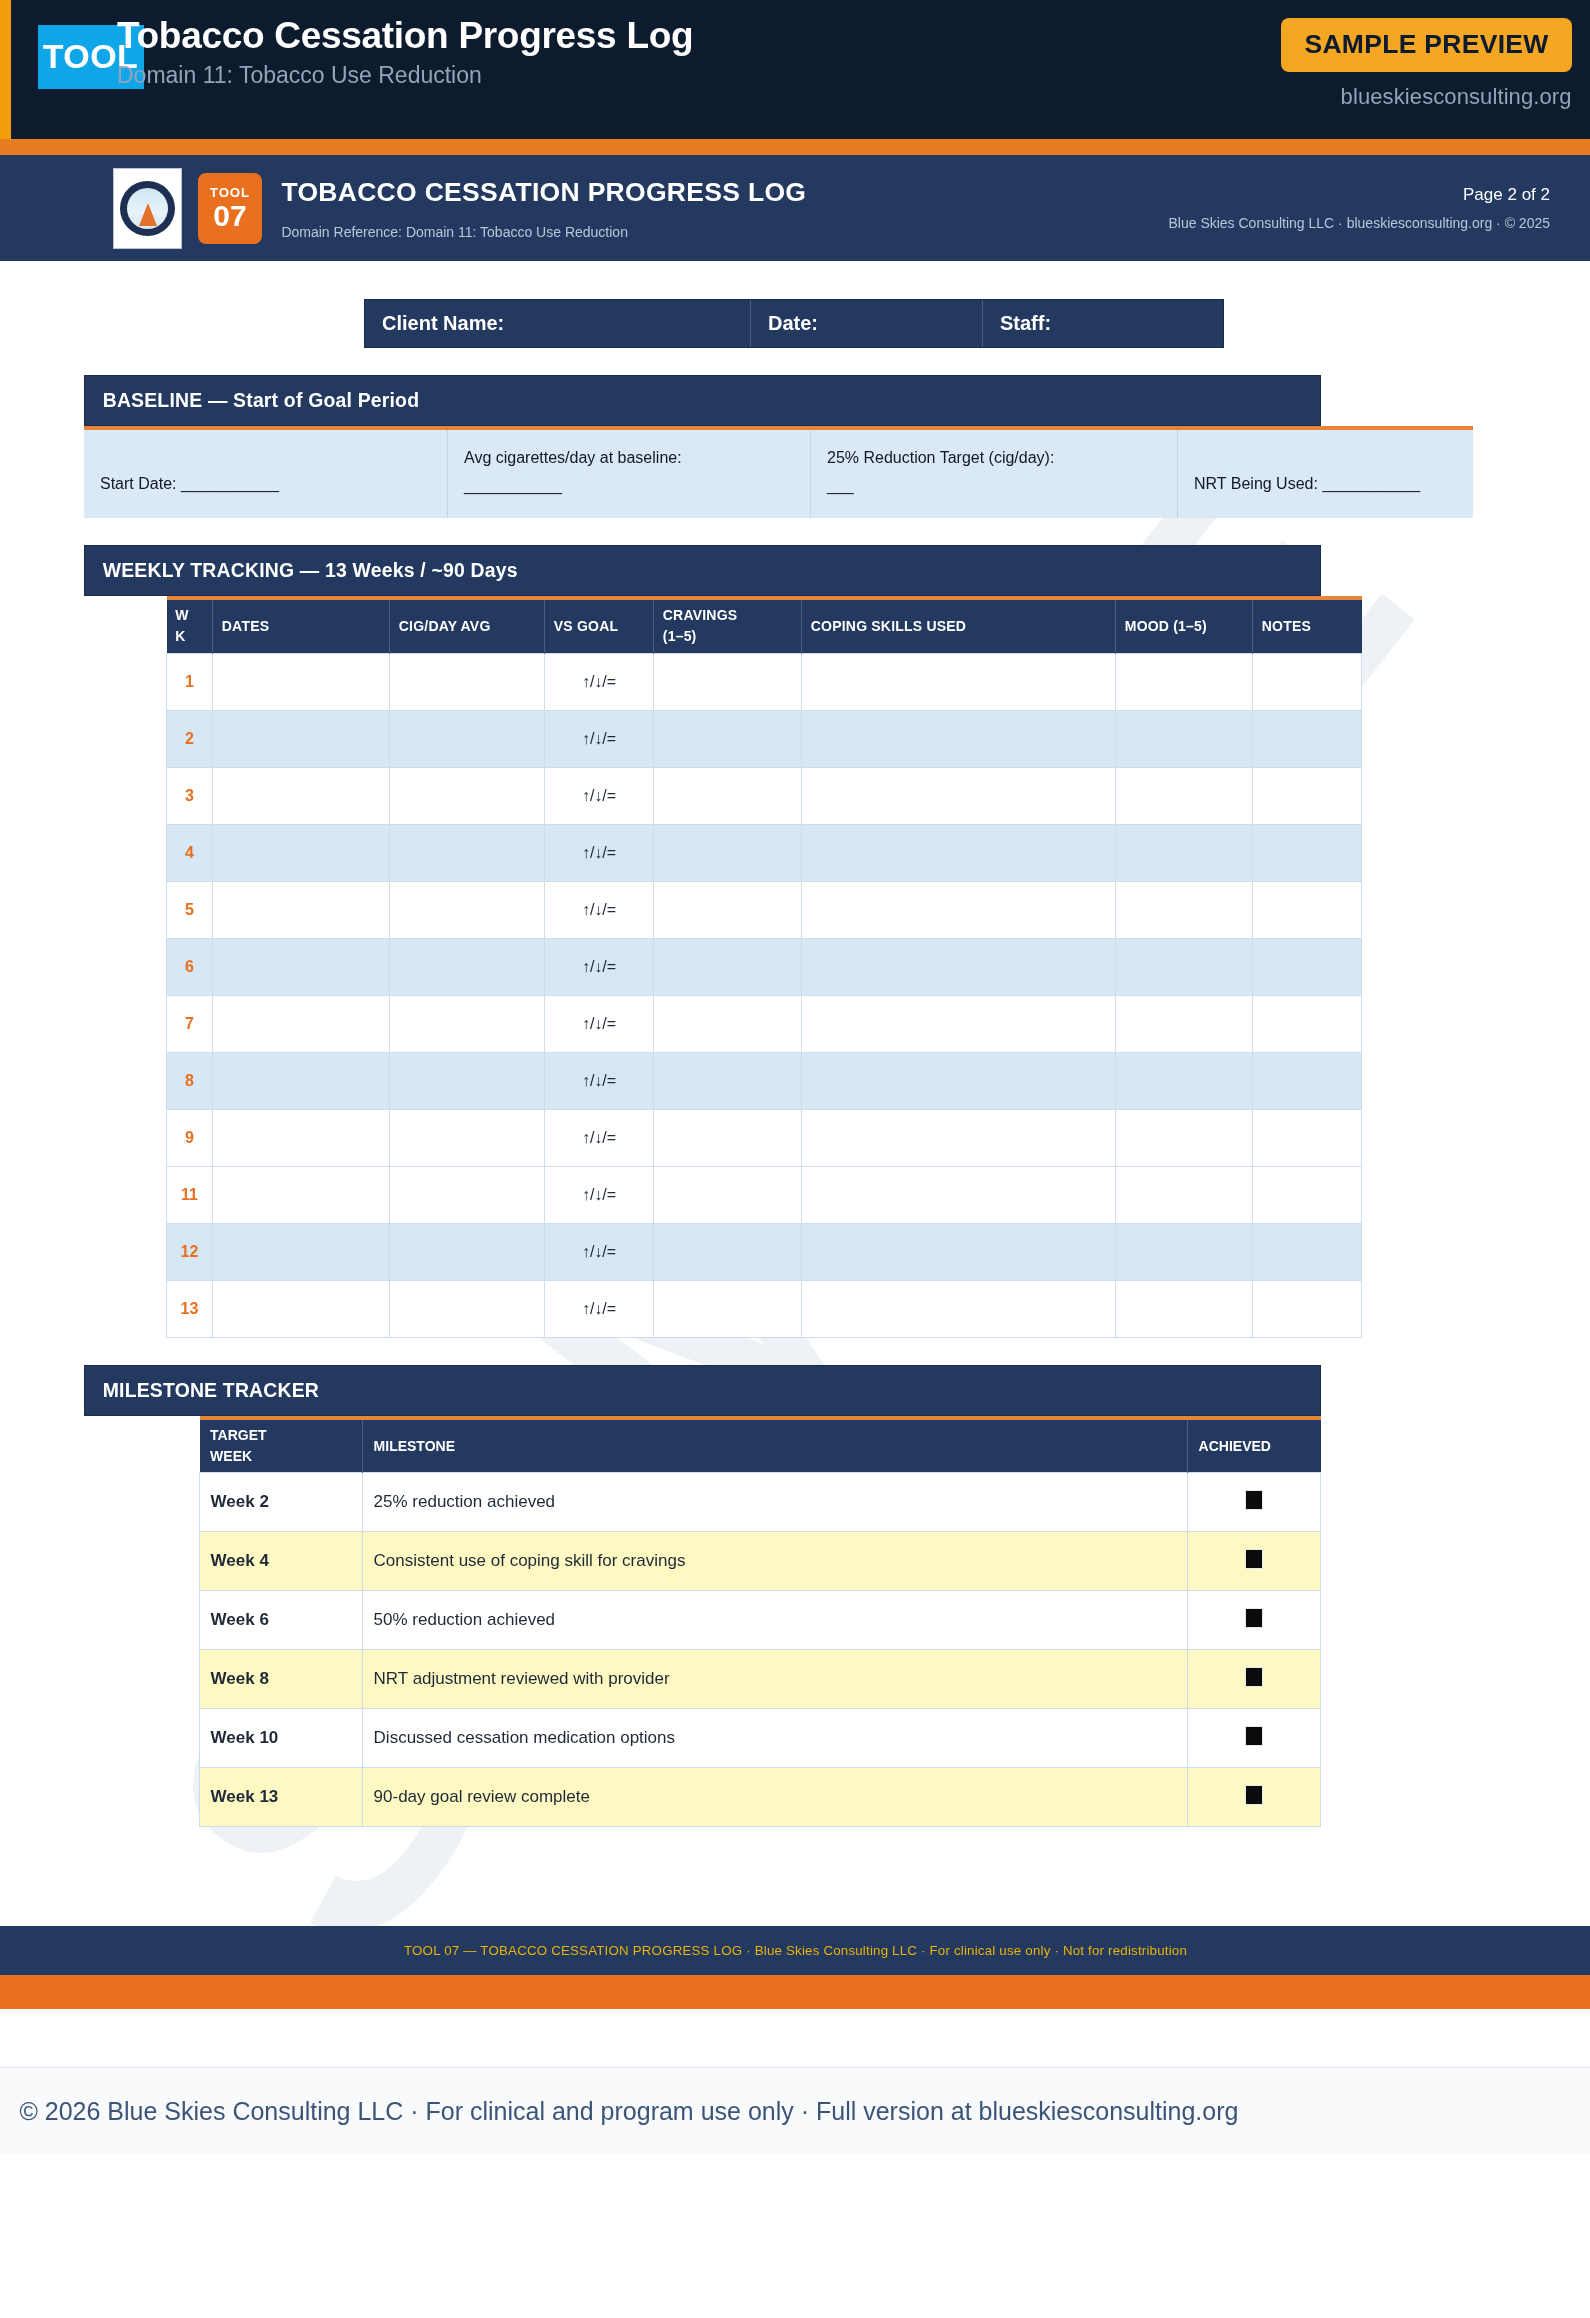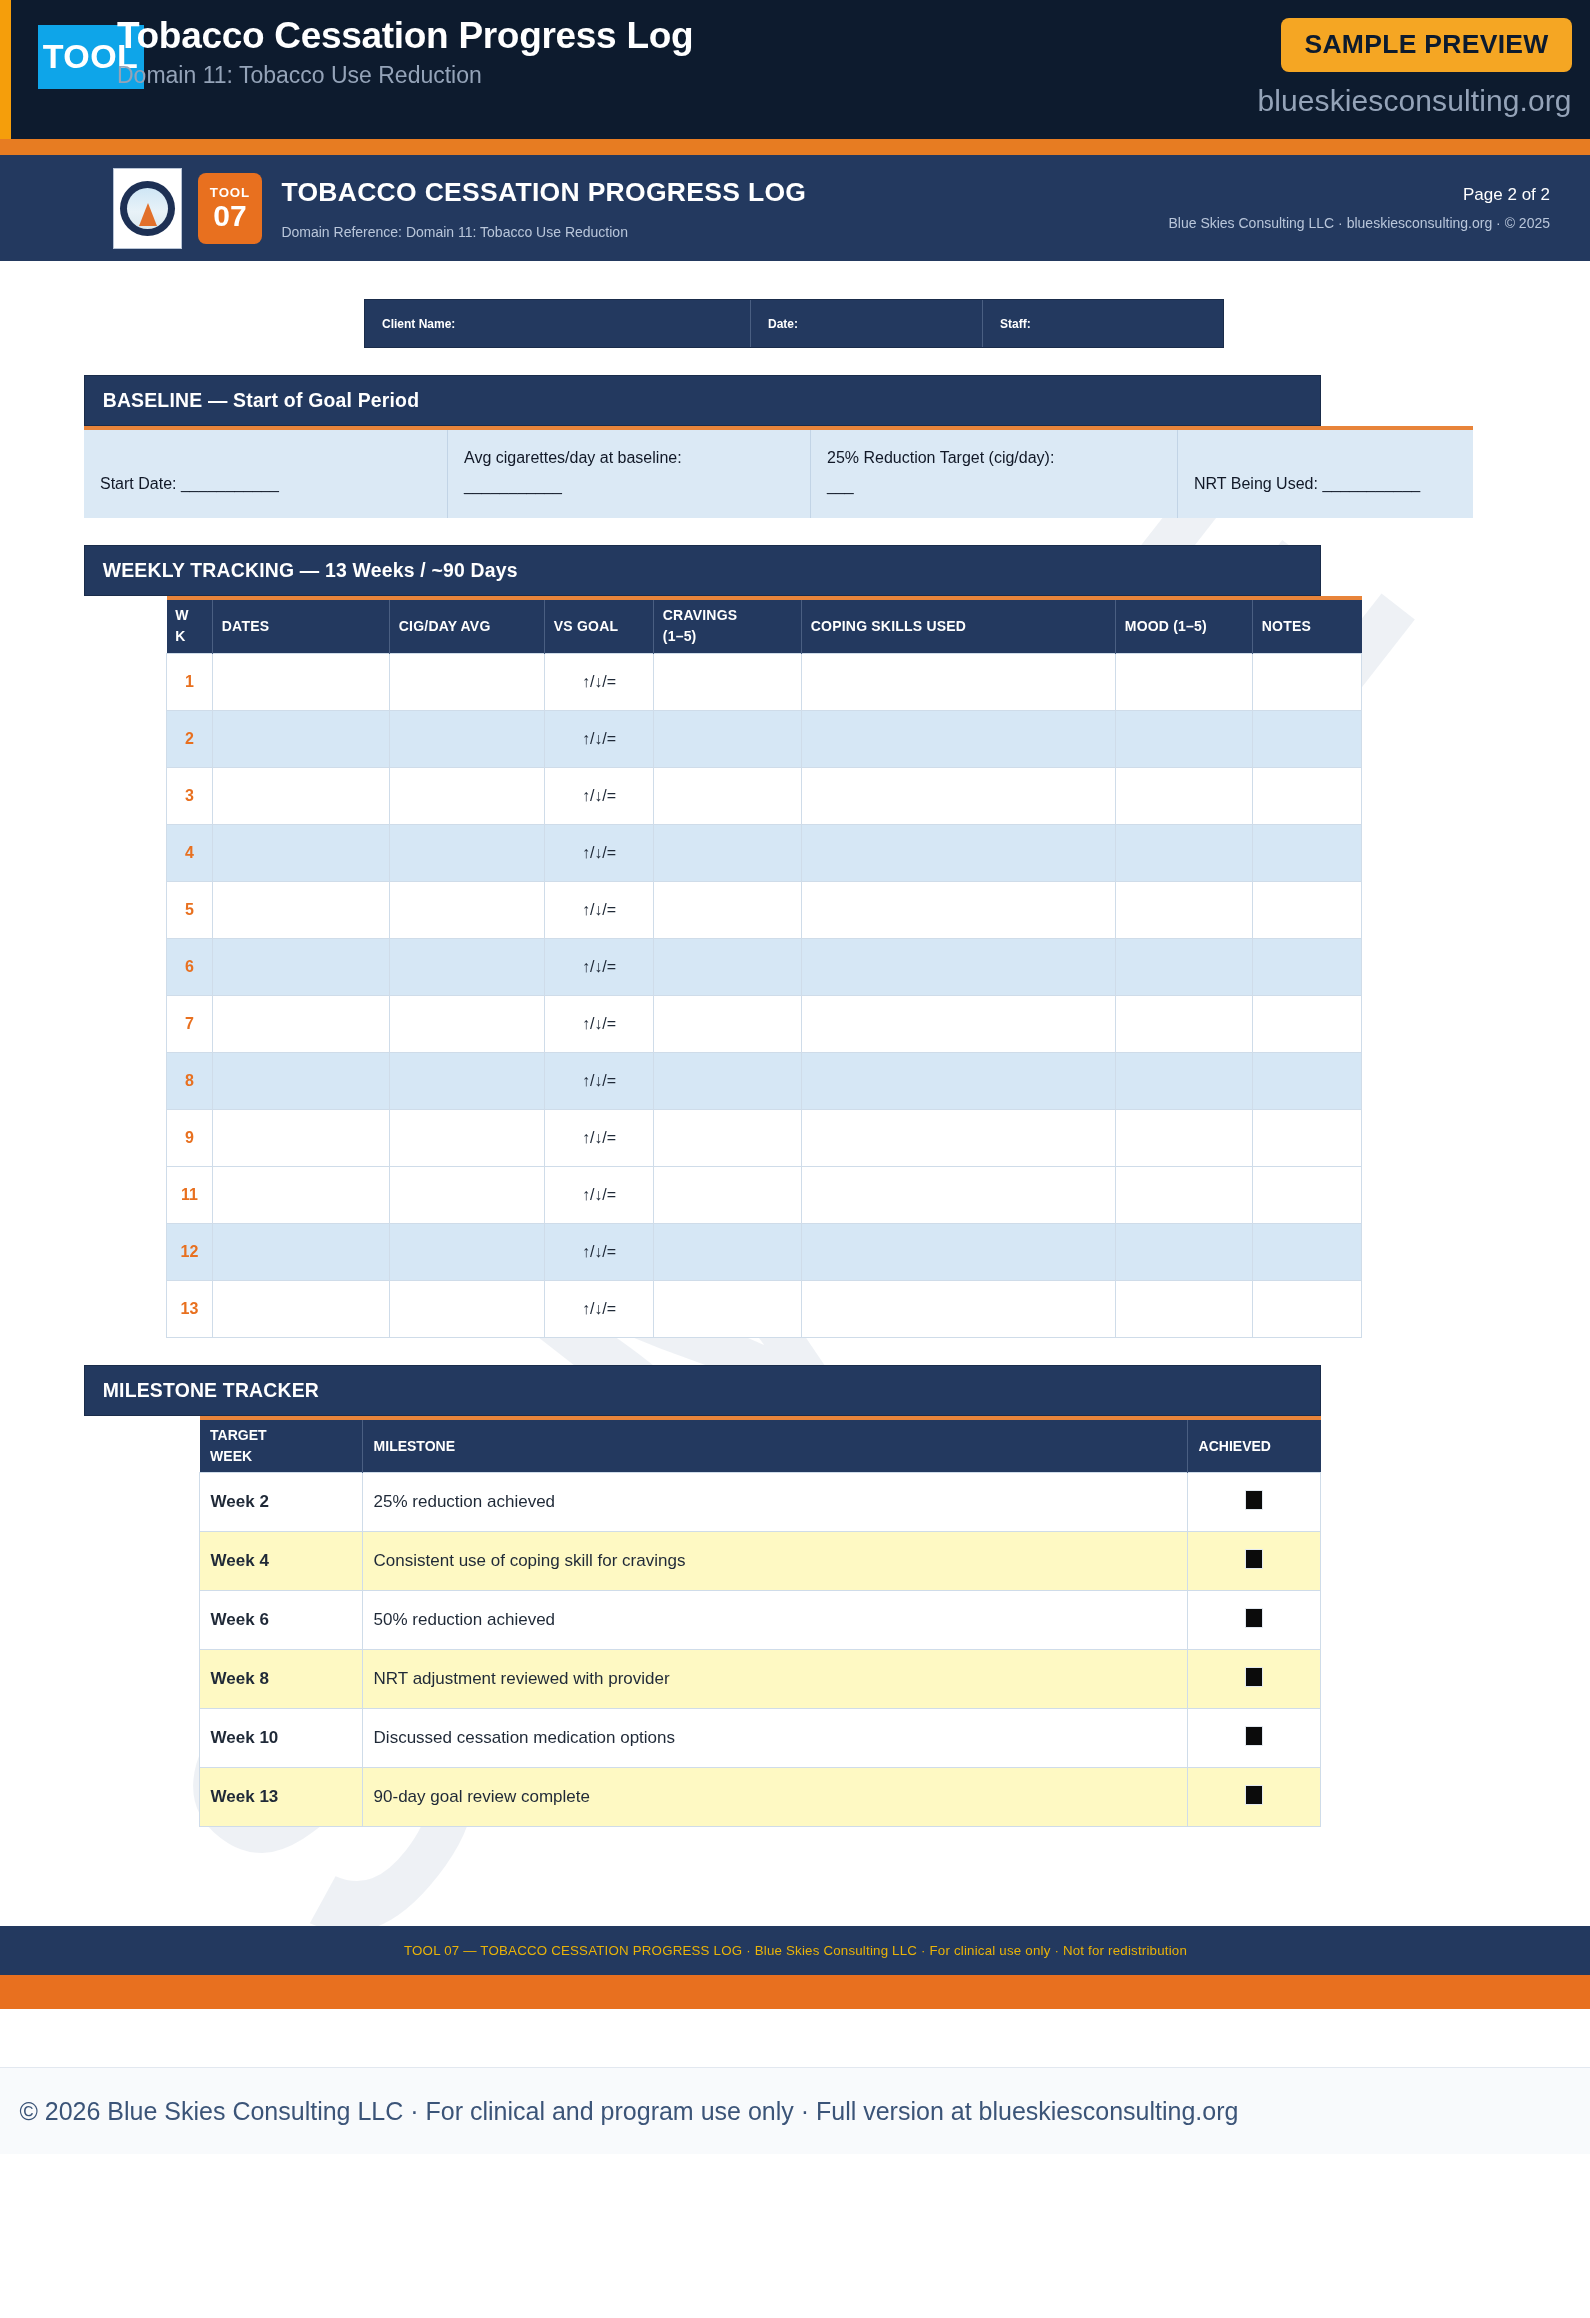--- a/index.html
+++ b/index.html
@@ -67,21 +67,21 @@
     background: #f5a623;
     color: #0d1b2e;
     font-size: 26.5px;
     font-weight: bold;
     padding: 11.5px 23px;
     border-radius: 8px;
     letter-spacing: 0.3px;
   }
   .banner-site {
     color: #94a3b8;
-    font-size: 30px;
+    font-size: 22px;
     margin-top: 12.4px;
     letter-spacing: 0.1px;
   }
 
   .orange-rule { height: 16px; background: #e77c22; }
 
   
   .sheet {
     position: relative;
     background: #ffffff;
@@ -177,21 +177,21 @@
   .ident-row {
     margin-left: 364px;
     display: flex;
     background: #23395f;
     border: 0.9px solid #1a2c4a;
     height: 49px;
     width: 860px;
   }
   .ident-cell {
     display: flex; align-items: center;
-    color: #ffffff; font-size: 12px; font-weight: bold;
+    color: #ffffff; font-size: 20px; font-weight: bold;
     padding-left: 17px;
     border-right: 0.9px solid #4a5f82;
   }
   .ident-cell:last-child { border-right: none; }
   .ident-c1 { width: 386px; }
   .ident-c2 { width: 232px; }
   .ident-c3 { flex: 1; }
 
   
   .section-bar {

